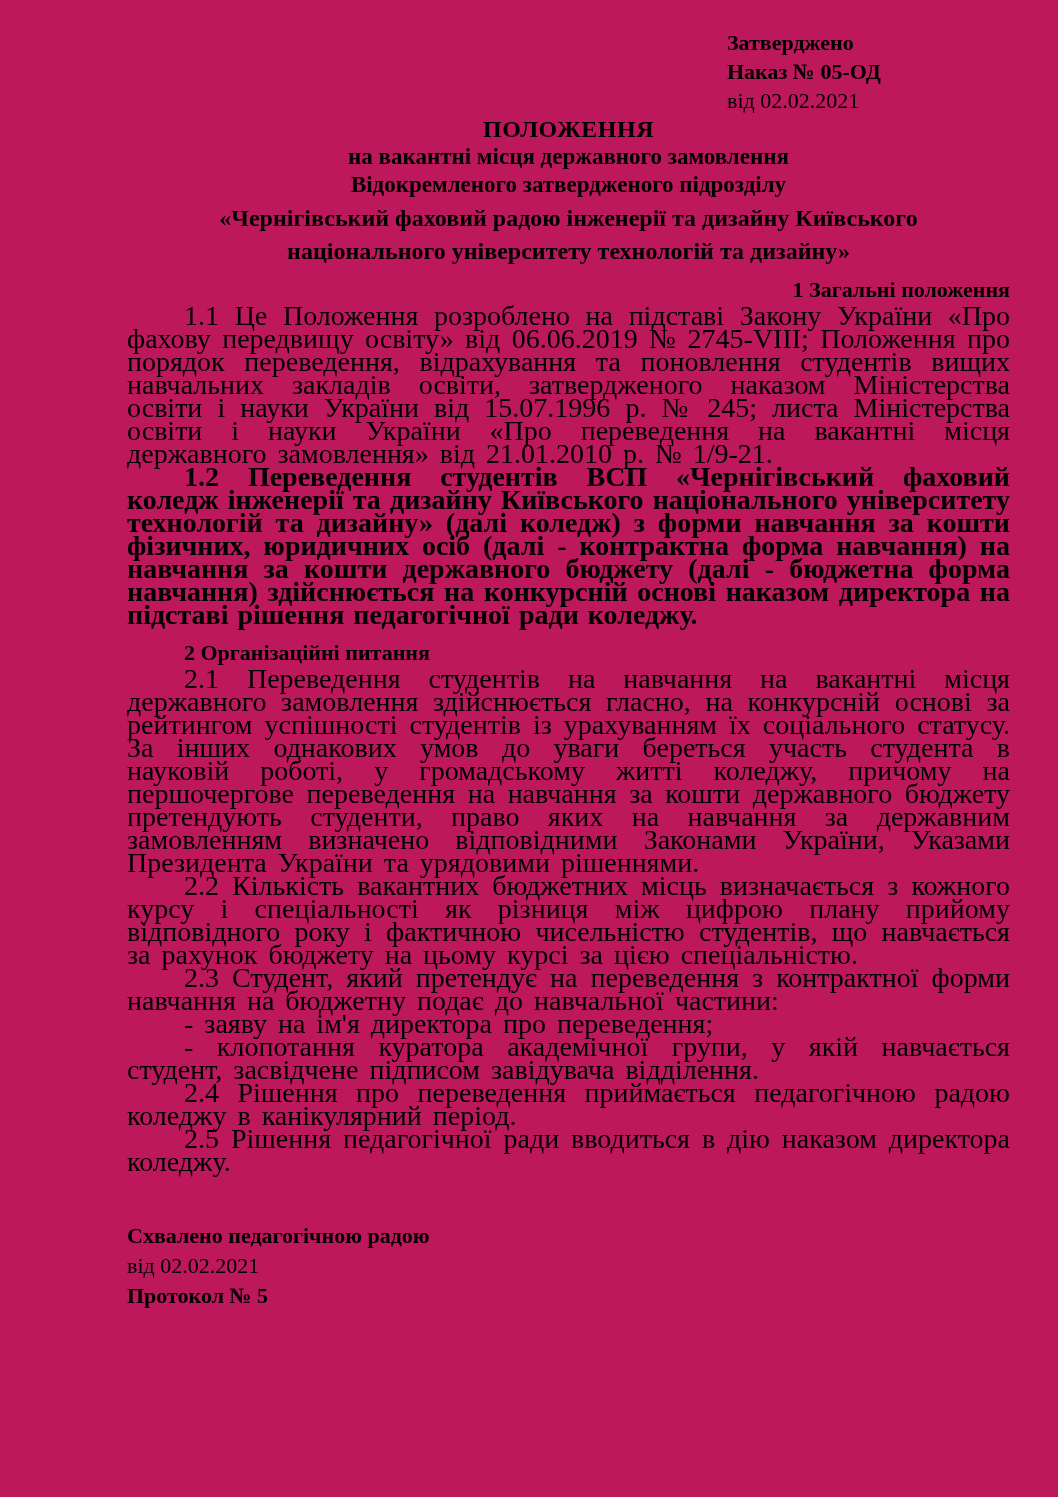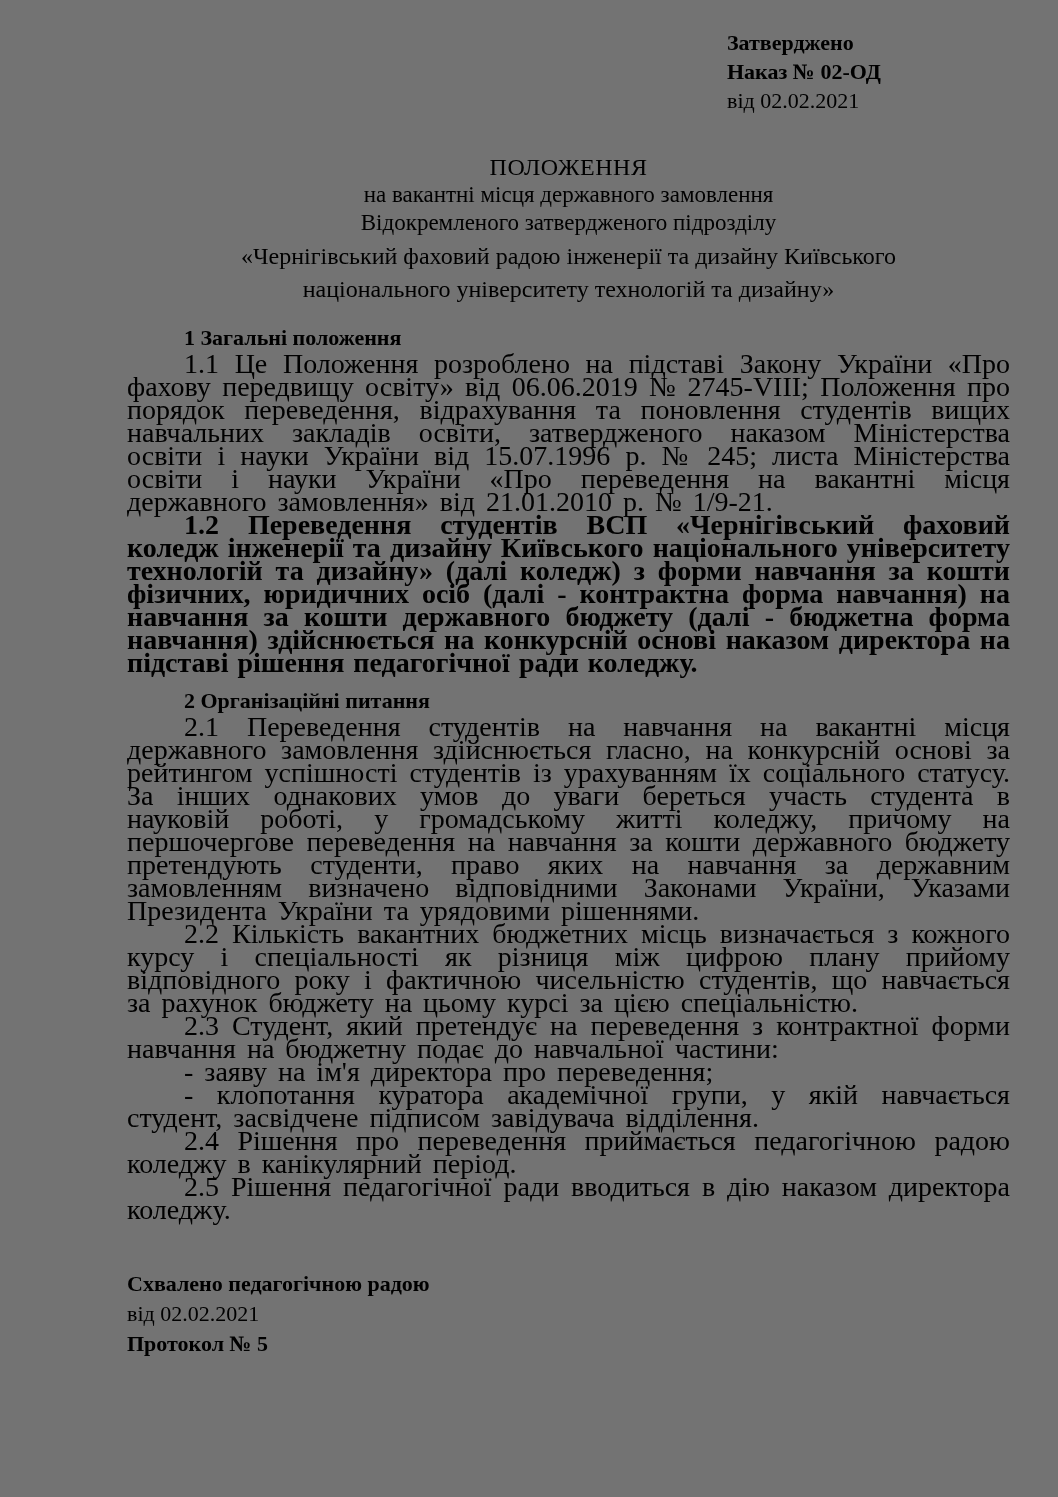--- a/index.html
+++ b/index.html
@@ -9,50 +9,49 @@
     height: 1497px;
     font-family: "Liberation Serif", "DejaVu Serif", serif;
     color: #000000;
     position: relative;
     overflow: hidden;
   }
   .page {
     position: relative;
     width: 1058px;
     height: 1497px;
-    background: #737373;
+    background: #be185d;
     padding: 28px 48px 0 127px;
   }
   
   .approval {
     margin-left: 600px;
     font-size: 22px;
     line-height: 29px;
     text-align: left;
   }
   .approval .bold-line { font-weight: bold; }
   
   .title-block {
-    margin-top: 38px;
     text-align: center;
-    font-weight: normal;
+    font-weight: bold;
     font-size: 23px;
     line-height: 28px;
   }
   .title-block .title-main { font-size: 24px; letter-spacing: 0.5px; }
   .title-block .title-college { font-size: 24px; margin-top: 5px; }
   
   .section-heading {
     font-weight: bold;
     font-size: 22px;
     line-height: 29px;
     text-indent: 57px;
     margin-top: 12px;
   }
-  .title-block + .section-heading { margin-top: 20px; }
+  .title-block + .section-heading { margin-top: 10px; text-align: right; }
   
   p.body-par {
     font-size: 28px;
     line-height: 23px;
     text-align: justify;
     text-indent: 57px;
     word-spacing: 4px;
   }
   p.body-par.bold-par { font-weight: bold; word-spacing: 2px; }
   
@@ -63,21 +62,21 @@
   }
   .footer-block .bold-line { font-weight: bold; }
 </style>
 </head>
 <body>
 
 <div class="page">
 
   <div class="approval">
     <div class="bold-line">Затверджено</div>
-    <div class="bold-line">Наказ № 02-ОД</div>
+    <div class="bold-line">Наказ № 05-ОД</div>
     <div>від 02.02.2021</div>
   </div>
 
   <div class="title-block">
     <div class="title-main">ПОЛОЖЕННЯ</div>
     <div>на вакантні місця державного замовлення</div>
     <div>Відокремленого затвердженого підрозділу</div>
     <div class="title-college">«Чернігівський фаховий радою інженерії та дизайну Київського</div>
     <div class="title-college">національного університету технологій та дизайну»</div>
   </div>

